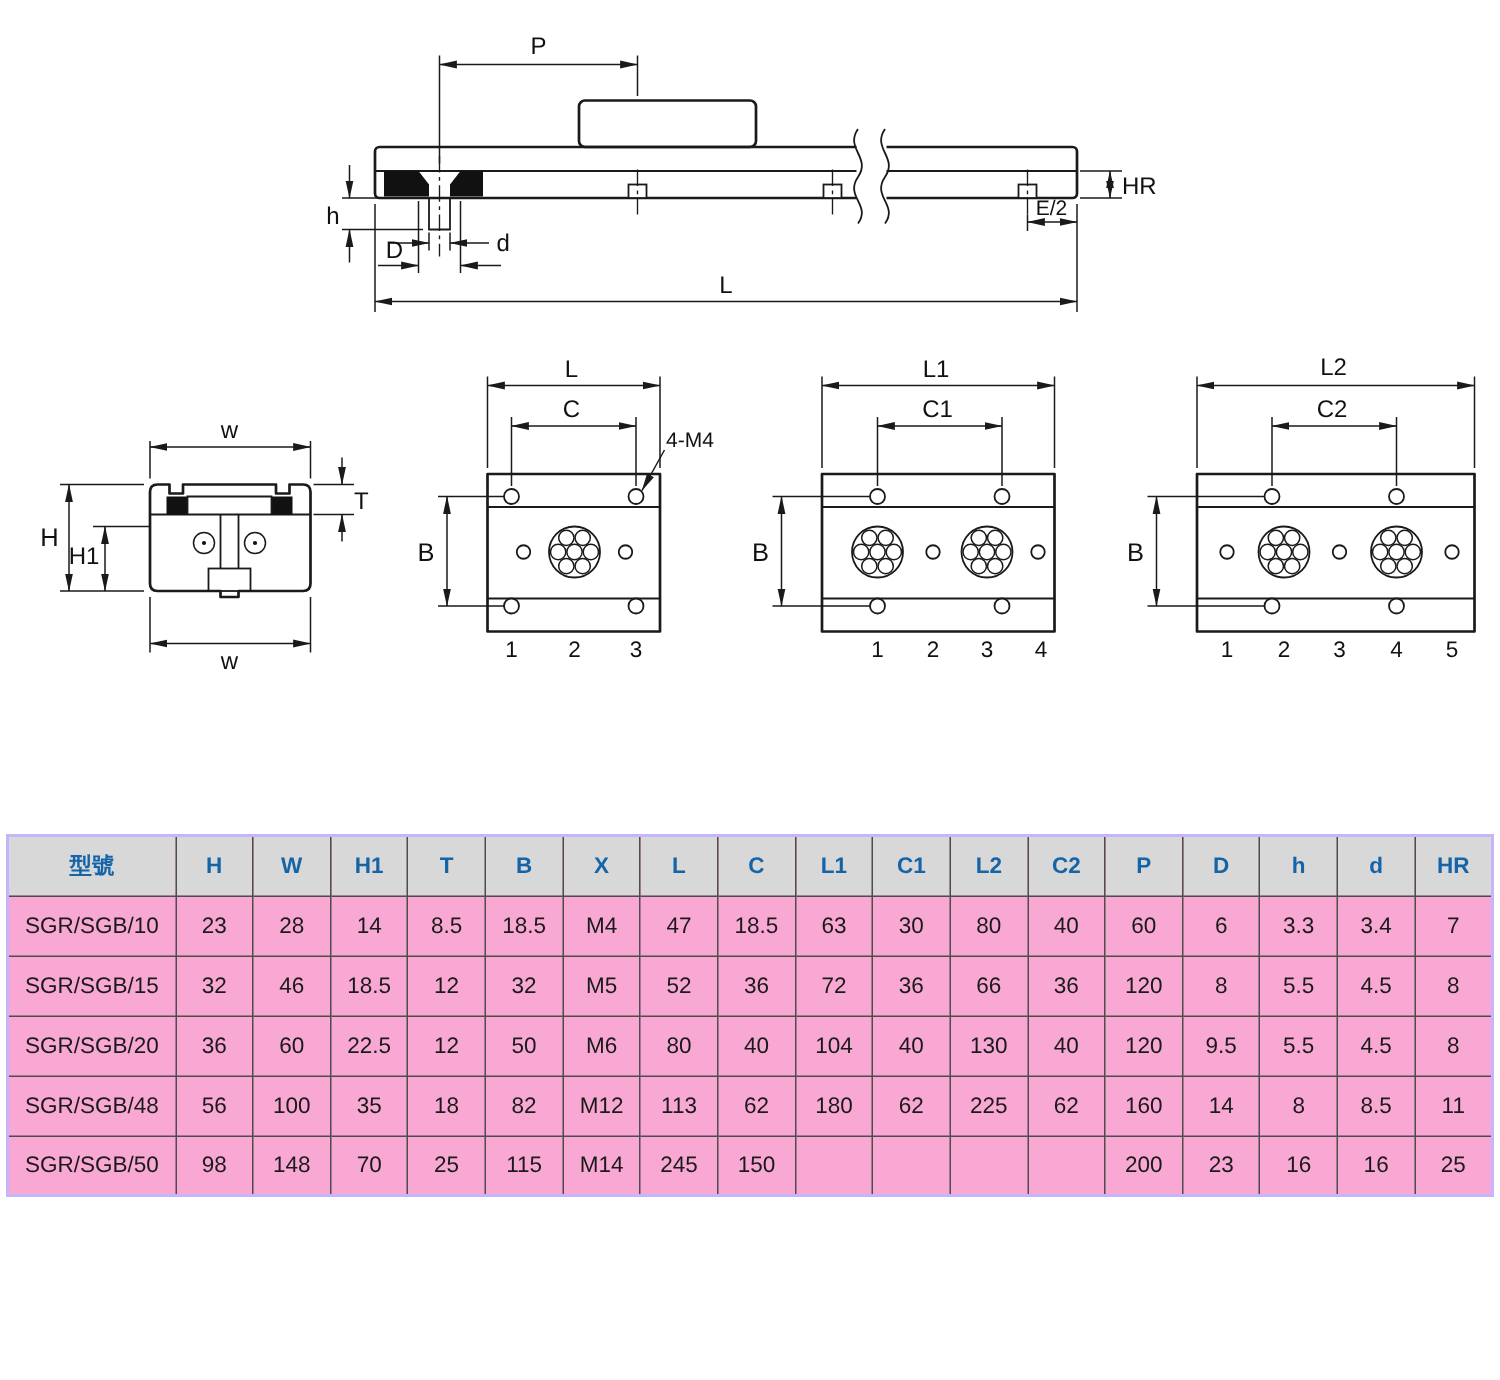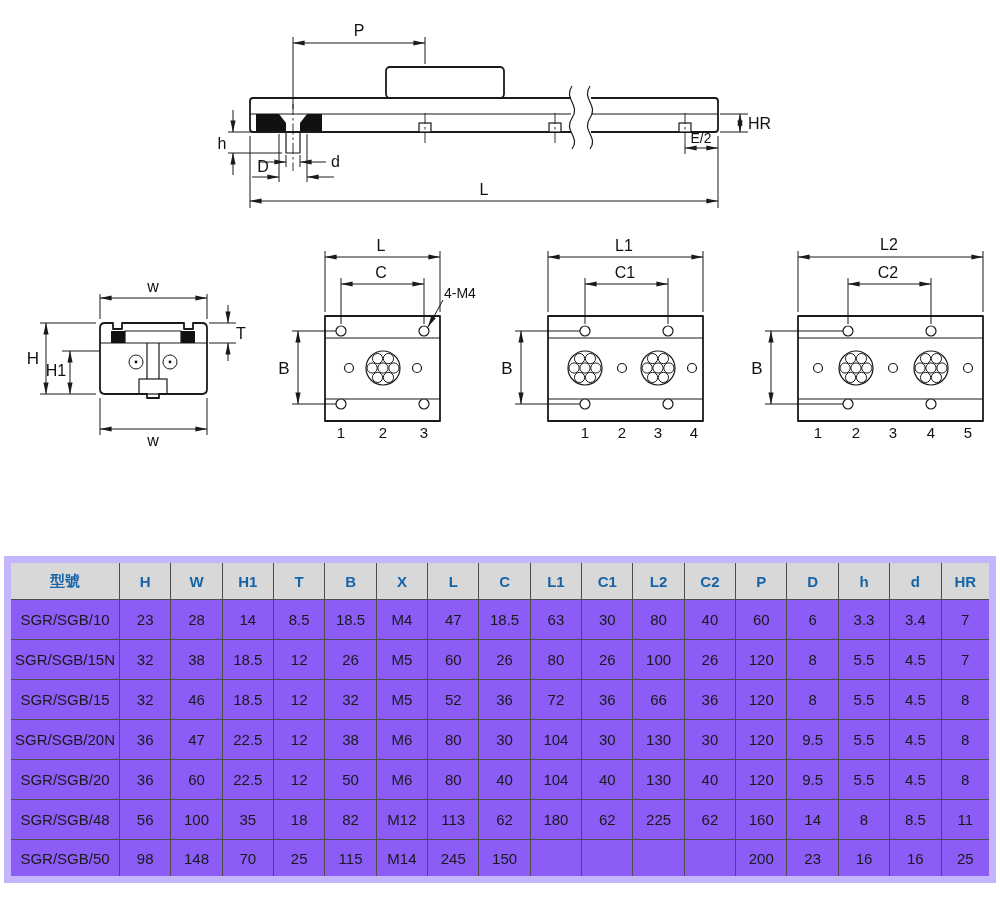--- a/index.html
+++ b/index.html
@@ -16,22 +16,22 @@
   .hole{ stroke:#1a1a1a; stroke-width:1.2; fill:#ffffff; }
 
   svg text { font-family:"Liberation Sans", sans-serif; fill:#111111; }
   .dim    { font-size:16px; }
   .dim-lg { font-size:17px; }
   .dim-sm { font-size:14px; }
   .pos    { font-size:15px; }
 
   
   .table-wrap { position:absolute; top:556px; left:4px; width:992px; }
-  table { border-collapse:collapse; table-layout:fixed; width:100%; background:#8b5cf6;
-          border:7px solid #c4b5fd;padding-left:41px; }
+  table { border-collapse:collapse; table-layout:fixed; width:100%; background:#f9a8d4;
+          border:2px solid #c4b5fd;padding-left:41px; }
   th, td { border:1px solid #4d4d4d; height:40px; text-align:center; vertical-align:middle;
            font-size:15px; overflow:hidden; white-space:nowrap; }
   th { background:#d8d8d8; color:#1664a8; font-weight:bold; }
   th[data-name="col-header-model"] { width:112px; }
   td { color:#1a1a1a; }
 </style>
 </head>
 <body>
 
 <svg class="drawing-area" data-name="technical-drawing" viewBox="0 0 1000 548" width="1000" height="548" xmlns="http://www.w3.org/2000/svg">
@@ -303,80 +303,40 @@
           <td data-name="value-cell">30</td>
           <td data-name="value-cell">80</td>
           <td data-name="value-cell">40</td>
           <td data-name="value-cell">60</td>
           <td data-name="value-cell">6</td>
           <td data-name="value-cell">3.3</td>
           <td data-name="value-cell">3.4</td>
           <td data-name="value-cell">7</td>
         </tr>
         <tr data-name="table-row">
-          <td data-name="model-cell">SGR/SGB/15N</td>
-          <td data-name="value-cell">32</td>
-          <td data-name="value-cell">38</td>
-          <td data-name="value-cell">18.5</td>
-          <td data-name="value-cell">12</td>
-          <td data-name="value-cell">26</td>
-          <td data-name="value-cell">M5</td>
-          <td data-name="value-cell">60</td>
-          <td data-name="value-cell">26</td>
-          <td data-name="value-cell">80</td>
-          <td data-name="value-cell">26</td>
-          <td data-name="value-cell">100</td>
-          <td data-name="value-cell">26</td>
-          <td data-name="value-cell">120</td>
-          <td data-name="value-cell">8</td>
-          <td data-name="value-cell">5.5</td>
-          <td data-name="value-cell">4.5</td>
-          <td data-name="value-cell">7</td>
-        </tr>
-        <tr data-name="table-row">
           <td data-name="model-cell">SGR/SGB/15</td>
           <td data-name="value-cell">32</td>
           <td data-name="value-cell">46</td>
           <td data-name="value-cell">18.5</td>
           <td data-name="value-cell">12</td>
           <td data-name="value-cell">32</td>
           <td data-name="value-cell">M5</td>
           <td data-name="value-cell">52</td>
           <td data-name="value-cell">36</td>
           <td data-name="value-cell">72</td>
           <td data-name="value-cell">36</td>
           <td data-name="value-cell">66</td>
           <td data-name="value-cell">36</td>
           <td data-name="value-cell">120</td>
           <td data-name="value-cell">8</td>
           <td data-name="value-cell">5.5</td>
           <td data-name="value-cell">4.5</td>
           <td data-name="value-cell">8</td>
         </tr>
         <tr data-name="table-row">
-          <td data-name="model-cell">SGR/SGB/20N</td>
-          <td data-name="value-cell">36</td>
-          <td data-name="value-cell">47</td>
-          <td data-name="value-cell">22.5</td>
-          <td data-name="value-cell">12</td>
-          <td data-name="value-cell">38</td>
-          <td data-name="value-cell">M6</td>
-          <td data-name="value-cell">80</td>
-          <td data-name="value-cell">30</td>
-          <td data-name="value-cell">104</td>
-          <td data-name="value-cell">30</td>
-          <td data-name="value-cell">130</td>
-          <td data-name="value-cell">30</td>
-          <td data-name="value-cell">120</td>
-          <td data-name="value-cell">9.5</td>
-          <td data-name="value-cell">5.5</td>
-          <td data-name="value-cell">4.5</td>
-          <td data-name="value-cell">8</td>
-        </tr>
-        <tr data-name="table-row">
           <td data-name="model-cell">SGR/SGB/20</td>
           <td data-name="value-cell">36</td>
           <td data-name="value-cell">60</td>
           <td data-name="value-cell">22.5</td>
           <td data-name="value-cell">12</td>
           <td data-name="value-cell">50</td>
           <td data-name="value-cell">M6</td>
           <td data-name="value-cell">80</td>
           <td data-name="value-cell">40</td>
           <td data-name="value-cell">104</td>

